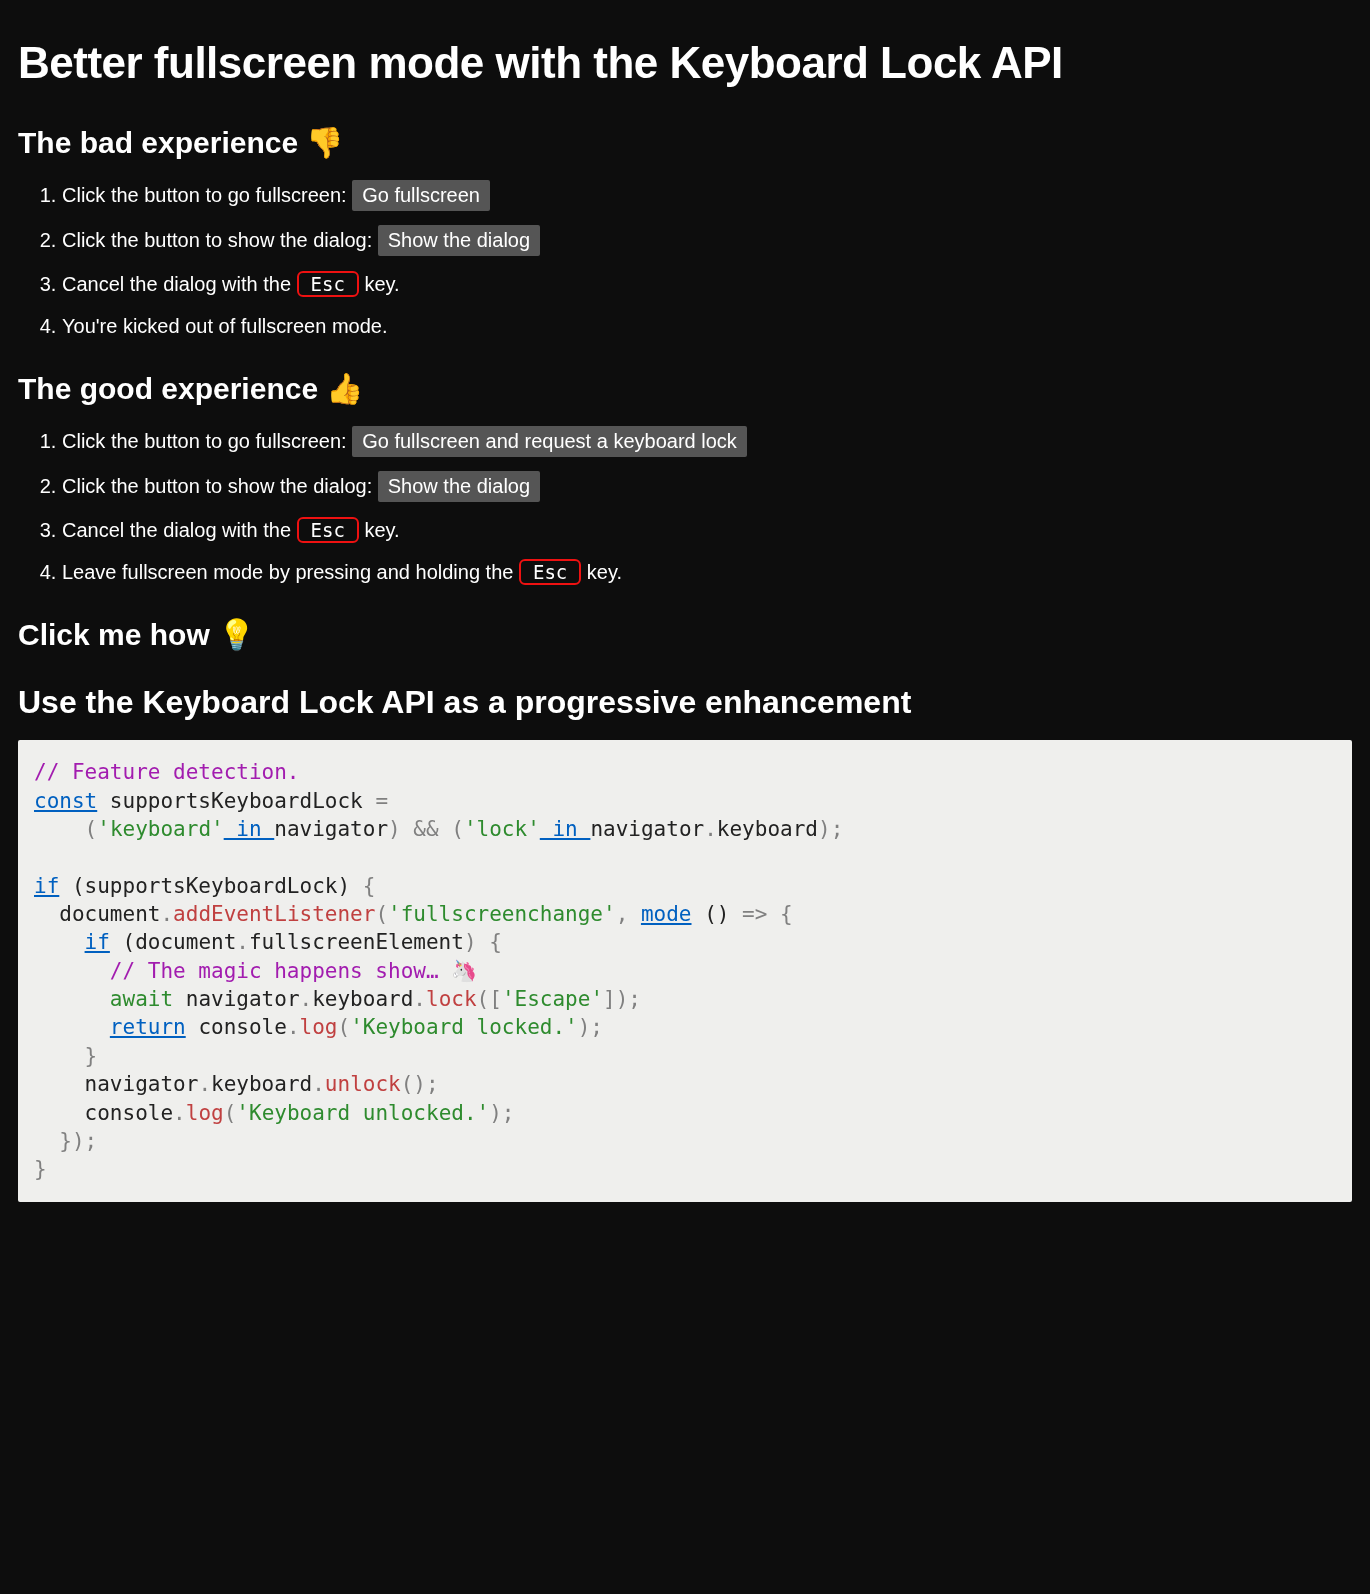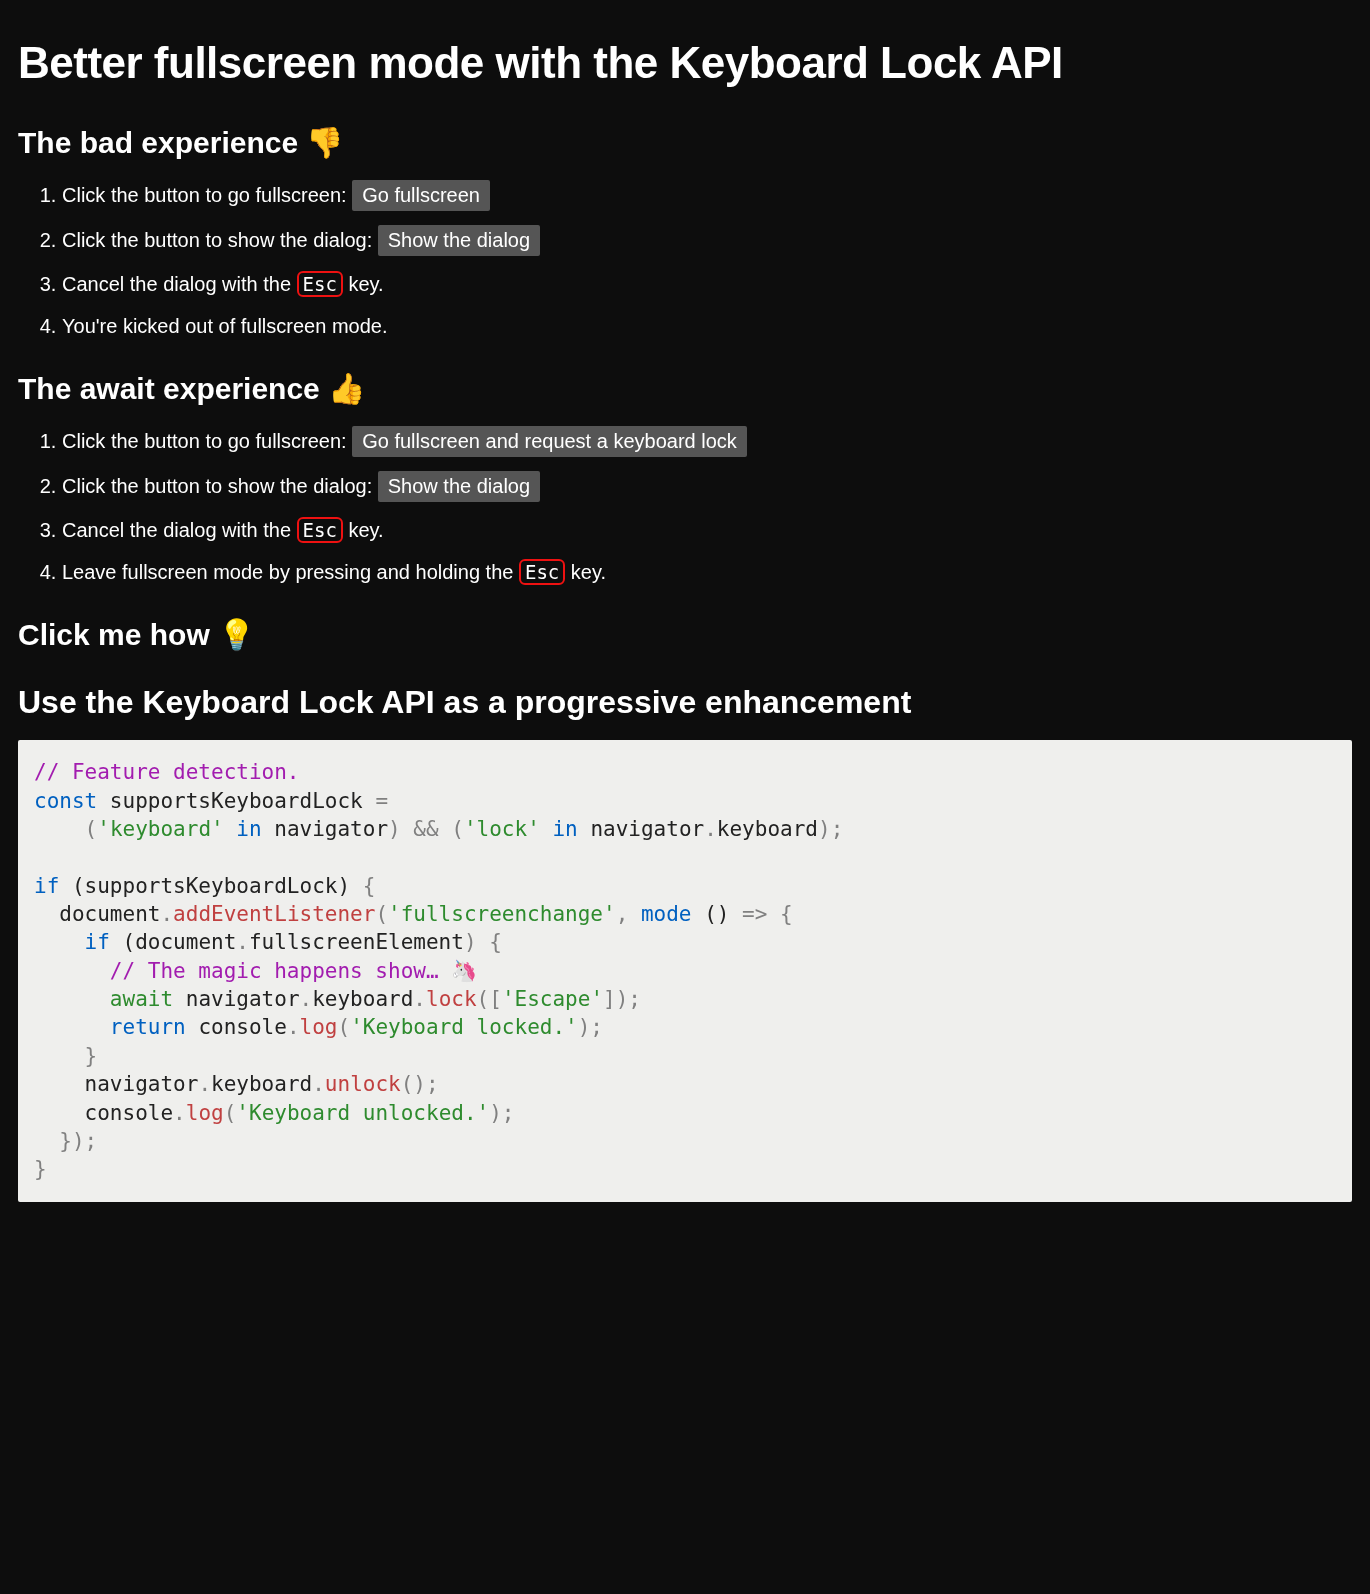--- a/index.html
+++ b/index.html
@@ -47,38 +47,38 @@
     border-radius: 2px;
     cursor: pointer;
     vertical-align: baseline;
   }
   kbd.esc {
     display: inline-block;
     font-family: ui-monospace, Menlo, Monaco, Consolas, monospace;
     font-size: 19px;
     border: 2px solid #e11;
     border-radius: 6px;
-    padding: 0 4px;
+    padding: 0 12px;
     color: #fff;
     background: transparent;
     line-height: 1.2;
   }
   pre {
     background: #efefed;
     color: #222;
     padding: 18px 16px;
     border-radius: 2px;
     overflow-x: auto;
     font-family: ui-monospace, Menlo, Monaco, Consolas, monospace;
     font-size: 21px;
     line-height: 1.35;
     margin: 16px 0 0 0;
   }
   .c-comment { color: #a21caf; }
-  .c-keyword { color: #0060c0; }
+  .c-keyword { color: #0060c0; text-decoration: underline; }
   .c-string  { color: #2e8b2e; }
   .c-punct   { color: #808080; }
   .c-func    { color: #c04040; }
   .c-await   { color: #2e8b2e; }
   .c-ident   { color: #222; }
 </style>
 </head>
 <body>
 
 <h1>Better fullscreen mode with the Keyboard Lock API</h1>
@@ -94,21 +94,21 @@
     <button class="btn">Show the dialog</button>
   </li>
   <li>
     <span>Cancel the dialog with the </span><kbd class="esc">Esc</kbd><span> key.</span>
   </li>
   <li>
     <span>You're kicked out of fullscreen mode.</span>
   </li>
 </ol>
 
-<h2>The await experience 👍</h2>
+<h2>The good experience 👍</h2>
 <ol>
   <li>
     <span>Click the button to go fullscreen: </span>
     <button class="btn">Go fullscreen and request a keyboard lock</button>
   </li>
   <li>
     <span>Click the button to show the dialog: </span>
     <button class="btn">Show the dialog</button>
   </li>
   <li>

